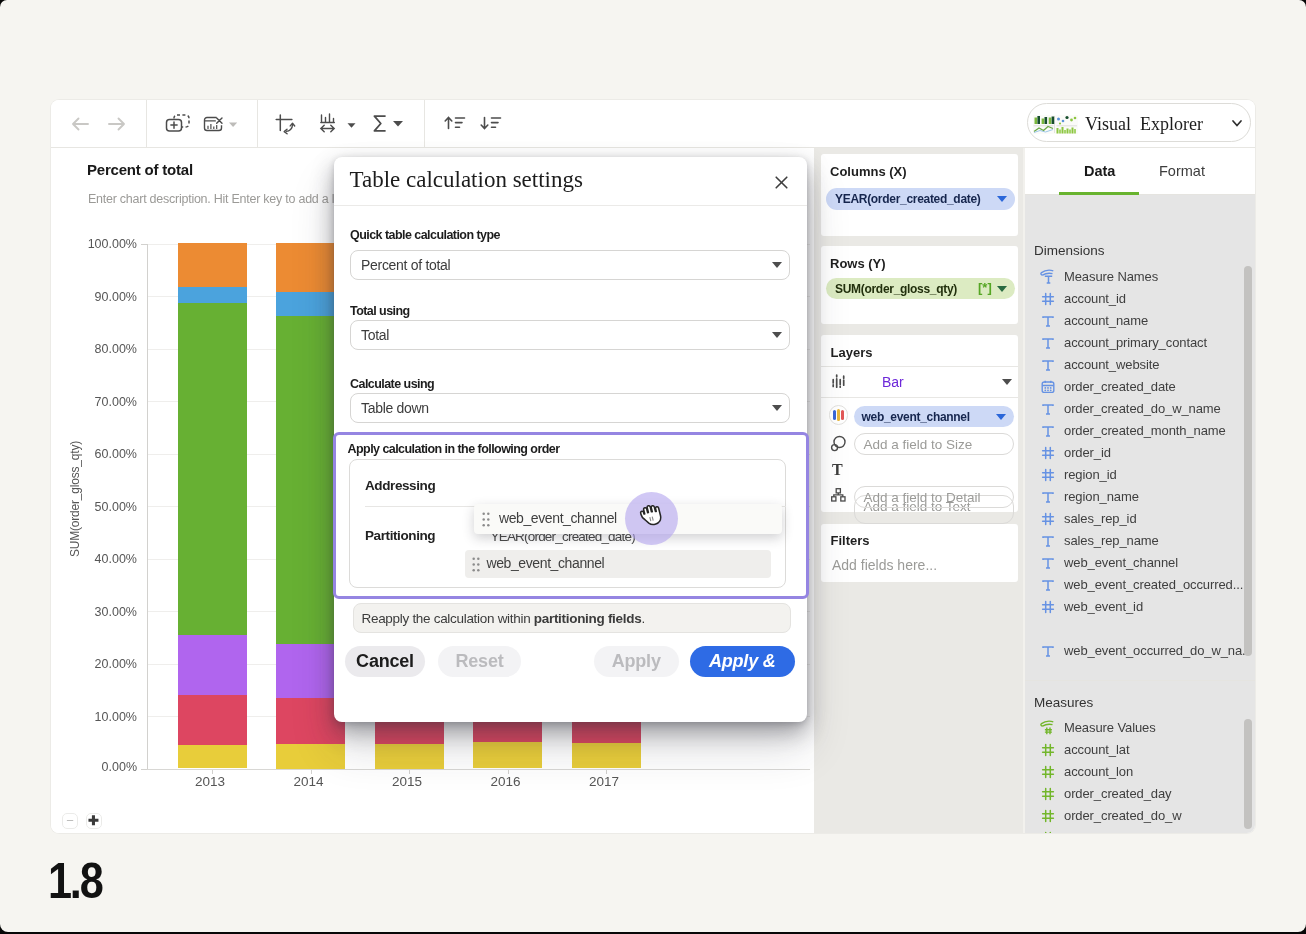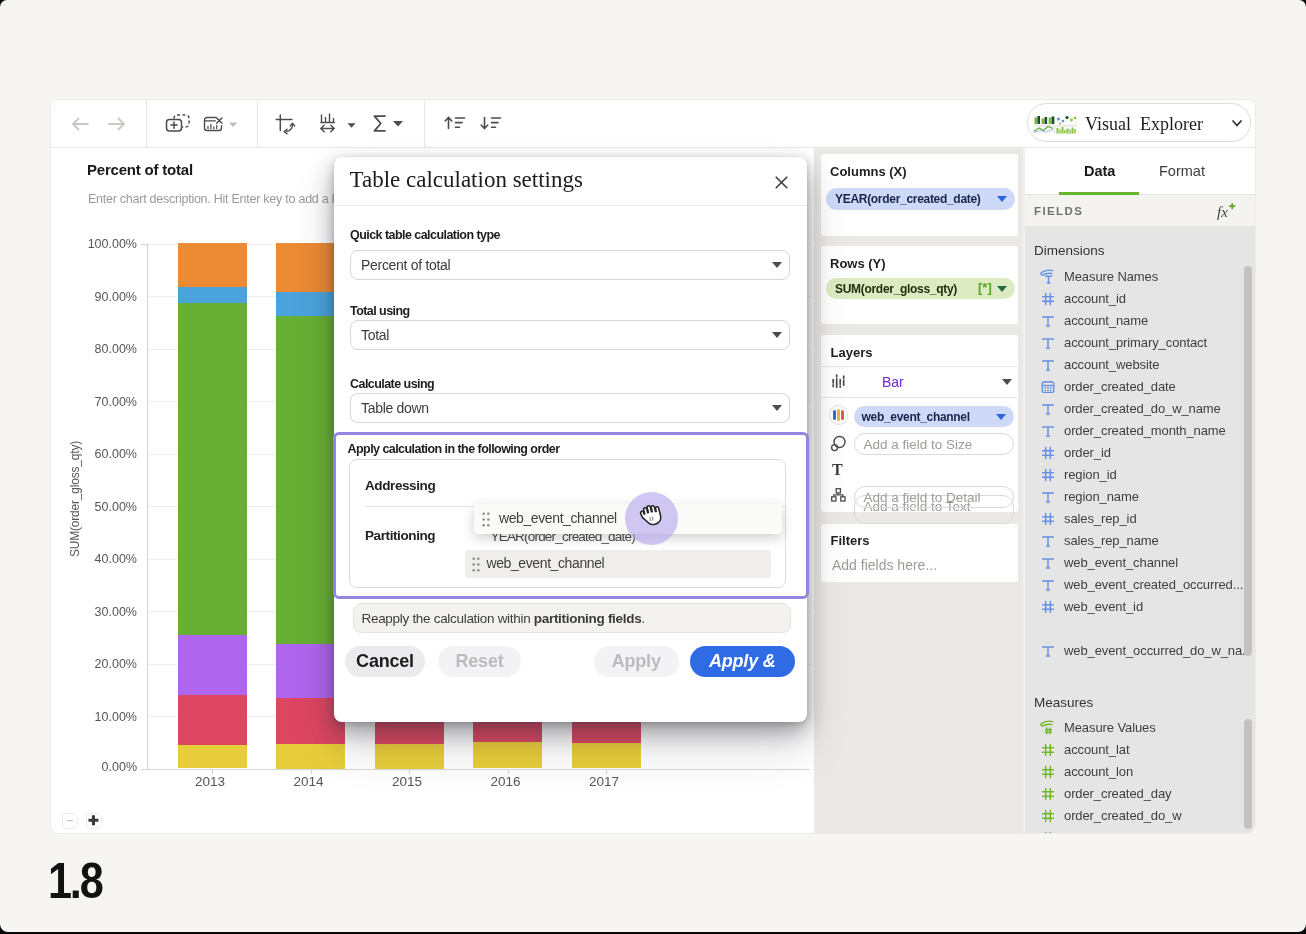--- a/index.html
+++ b/index.html
@@ -239,27 +239,20 @@
       <h4 class="abs" style="left:9.5px;top:9.5px;">Filters</h4>
       <span class="abs" style="left:11px;top:33px;font-size:14px;color:#9b9b98;">Add fields here...</span>
     </div>
   </div>
   <div id="rightpanel">
     <div class="abs" style="left:0;top:0;width:230px;height:46.5px;border-bottom:1px solid #e5e4e0;background:#fff;">
       <span class="abs" style="left:59px;top:15px;font-size:14.5px;font-weight:bold;color:#191919;">Data</span>
       <span class="abs" style="left:134px;top:15px;font-size:14.5px;color:#3d3d3d;">Format</span>
       <div class="abs" style="left:34px;top:44px;width:80px;height:2.5px;background:#68b32e;"></div>
     </div>
-    <div class="abs" style="left:0;top:46.5px;width:230px;height:32.5px;background:#f4f3ef;border-bottom:1px solid #e5e4e0;">
-      <span class="abs" style="left:9px;top:10px;font-size:11.5px;font-weight:bold;letter-spacing:1.4px;color:#73726e;">FIELDS</span>
-      <svg class="abs" style="left:191px;top:6px" width="22" height="22" viewBox="0 0 22 22">
-          <text x="1" y="16" font-family="Liberation Serif, serif" font-style="italic" font-size="15" fill="#3f3f3f">fx</text>
-          <path d="M16.2 2.2 v6 M13.2 5.2 h6" stroke="#5da428" stroke-width="1.7" fill="none"></path>
-        </svg>
-    </div>
     <div class="abs" style="left:9px;top:95px;font-size:13.5px;color:#333;">Dimensions</div>
     <div class="frow" style="top:117.5px">
         <svg width="17" height="16" viewBox="0 0 17 16" fill="none" stroke="#6692e3" stroke-width="1.4">
           <path d="M1 3.9 Q6.8 -0.3 13.3 1.8 M1 3.9 q-0.4 1.8 1.5 2.2 M2.5 6.1 Q7 3.4 12.5 4.6"></path>
           <path d="M4.8 7.3 h7.4 M8.5 7.3 V14 M6.7 14 h3.6" stroke-width="1.5"></path>
         </svg>
         <span class="ftext">Measure Names</span>
       </div>
     <div class="frow" style="top:139.5px">
         <svg width="16" height="16" viewBox="0 0 16 16" fill="none" stroke="#6692e3" stroke-width="1.5" stroke-linecap="round">

